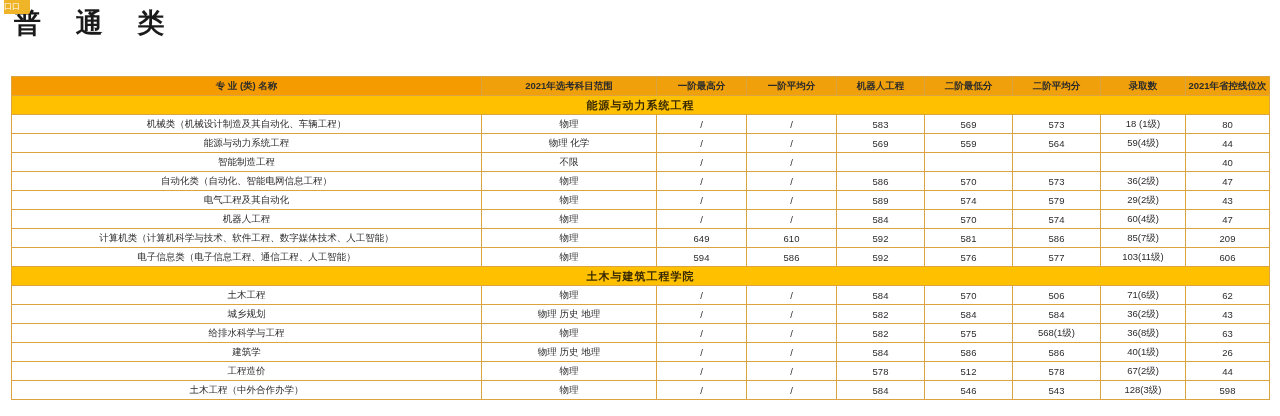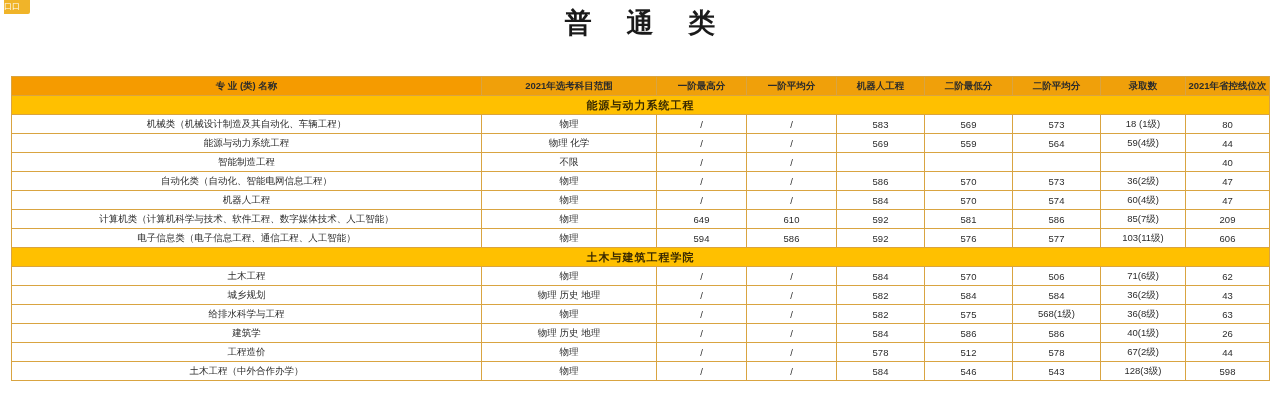--- a/index.html
+++ b/index.html
@@ -25,21 +25,20 @@
   }
   .corner-mark .cm-text {
     display: block;
     font-size: 8px;
     color: #ffffff;
     line-height: 14px;
     text-align: left;
     letter-spacing: 0px;
   }
   .title {
-    text-align: center;
     font-family: "Liberation Serif", serif;
     font-weight: bold;
     font-size: 27px;
     letter-spacing: 14px;
     color: #1a1a1a;
     padding-top: 6px;
     padding-left: 14px;
     height: 40px;
     line-height: 34px;
   }
@@ -171,20 +170,31 @@
         <td class="subj">物理</td>
         <td>/</td>
         <td>/</td>
         <td>586</td>
         <td>570</td>
         <td>573</td>
         <td>36(2级)</td>
         <td>47</td>
       </tr>
       <tr class="data">
+        <td class="name">电气工程及其自动化</td>
+        <td class="subj">物理</td>
+        <td>/</td>
+        <td>/</td>
+        <td>589</td>
+        <td>574</td>
+        <td>579</td>
+        <td>29(2级)</td>
+        <td>43</td>
+      </tr>
+      <tr class="data">
         <td class="name">机器人工程</td>
         <td class="subj">物理</td>
         <td>/</td>
         <td>/</td>
         <td>584</td>
         <td>570</td>
         <td>574</td>
         <td>60(4级)</td>
         <td>47</td>
       </tr>

